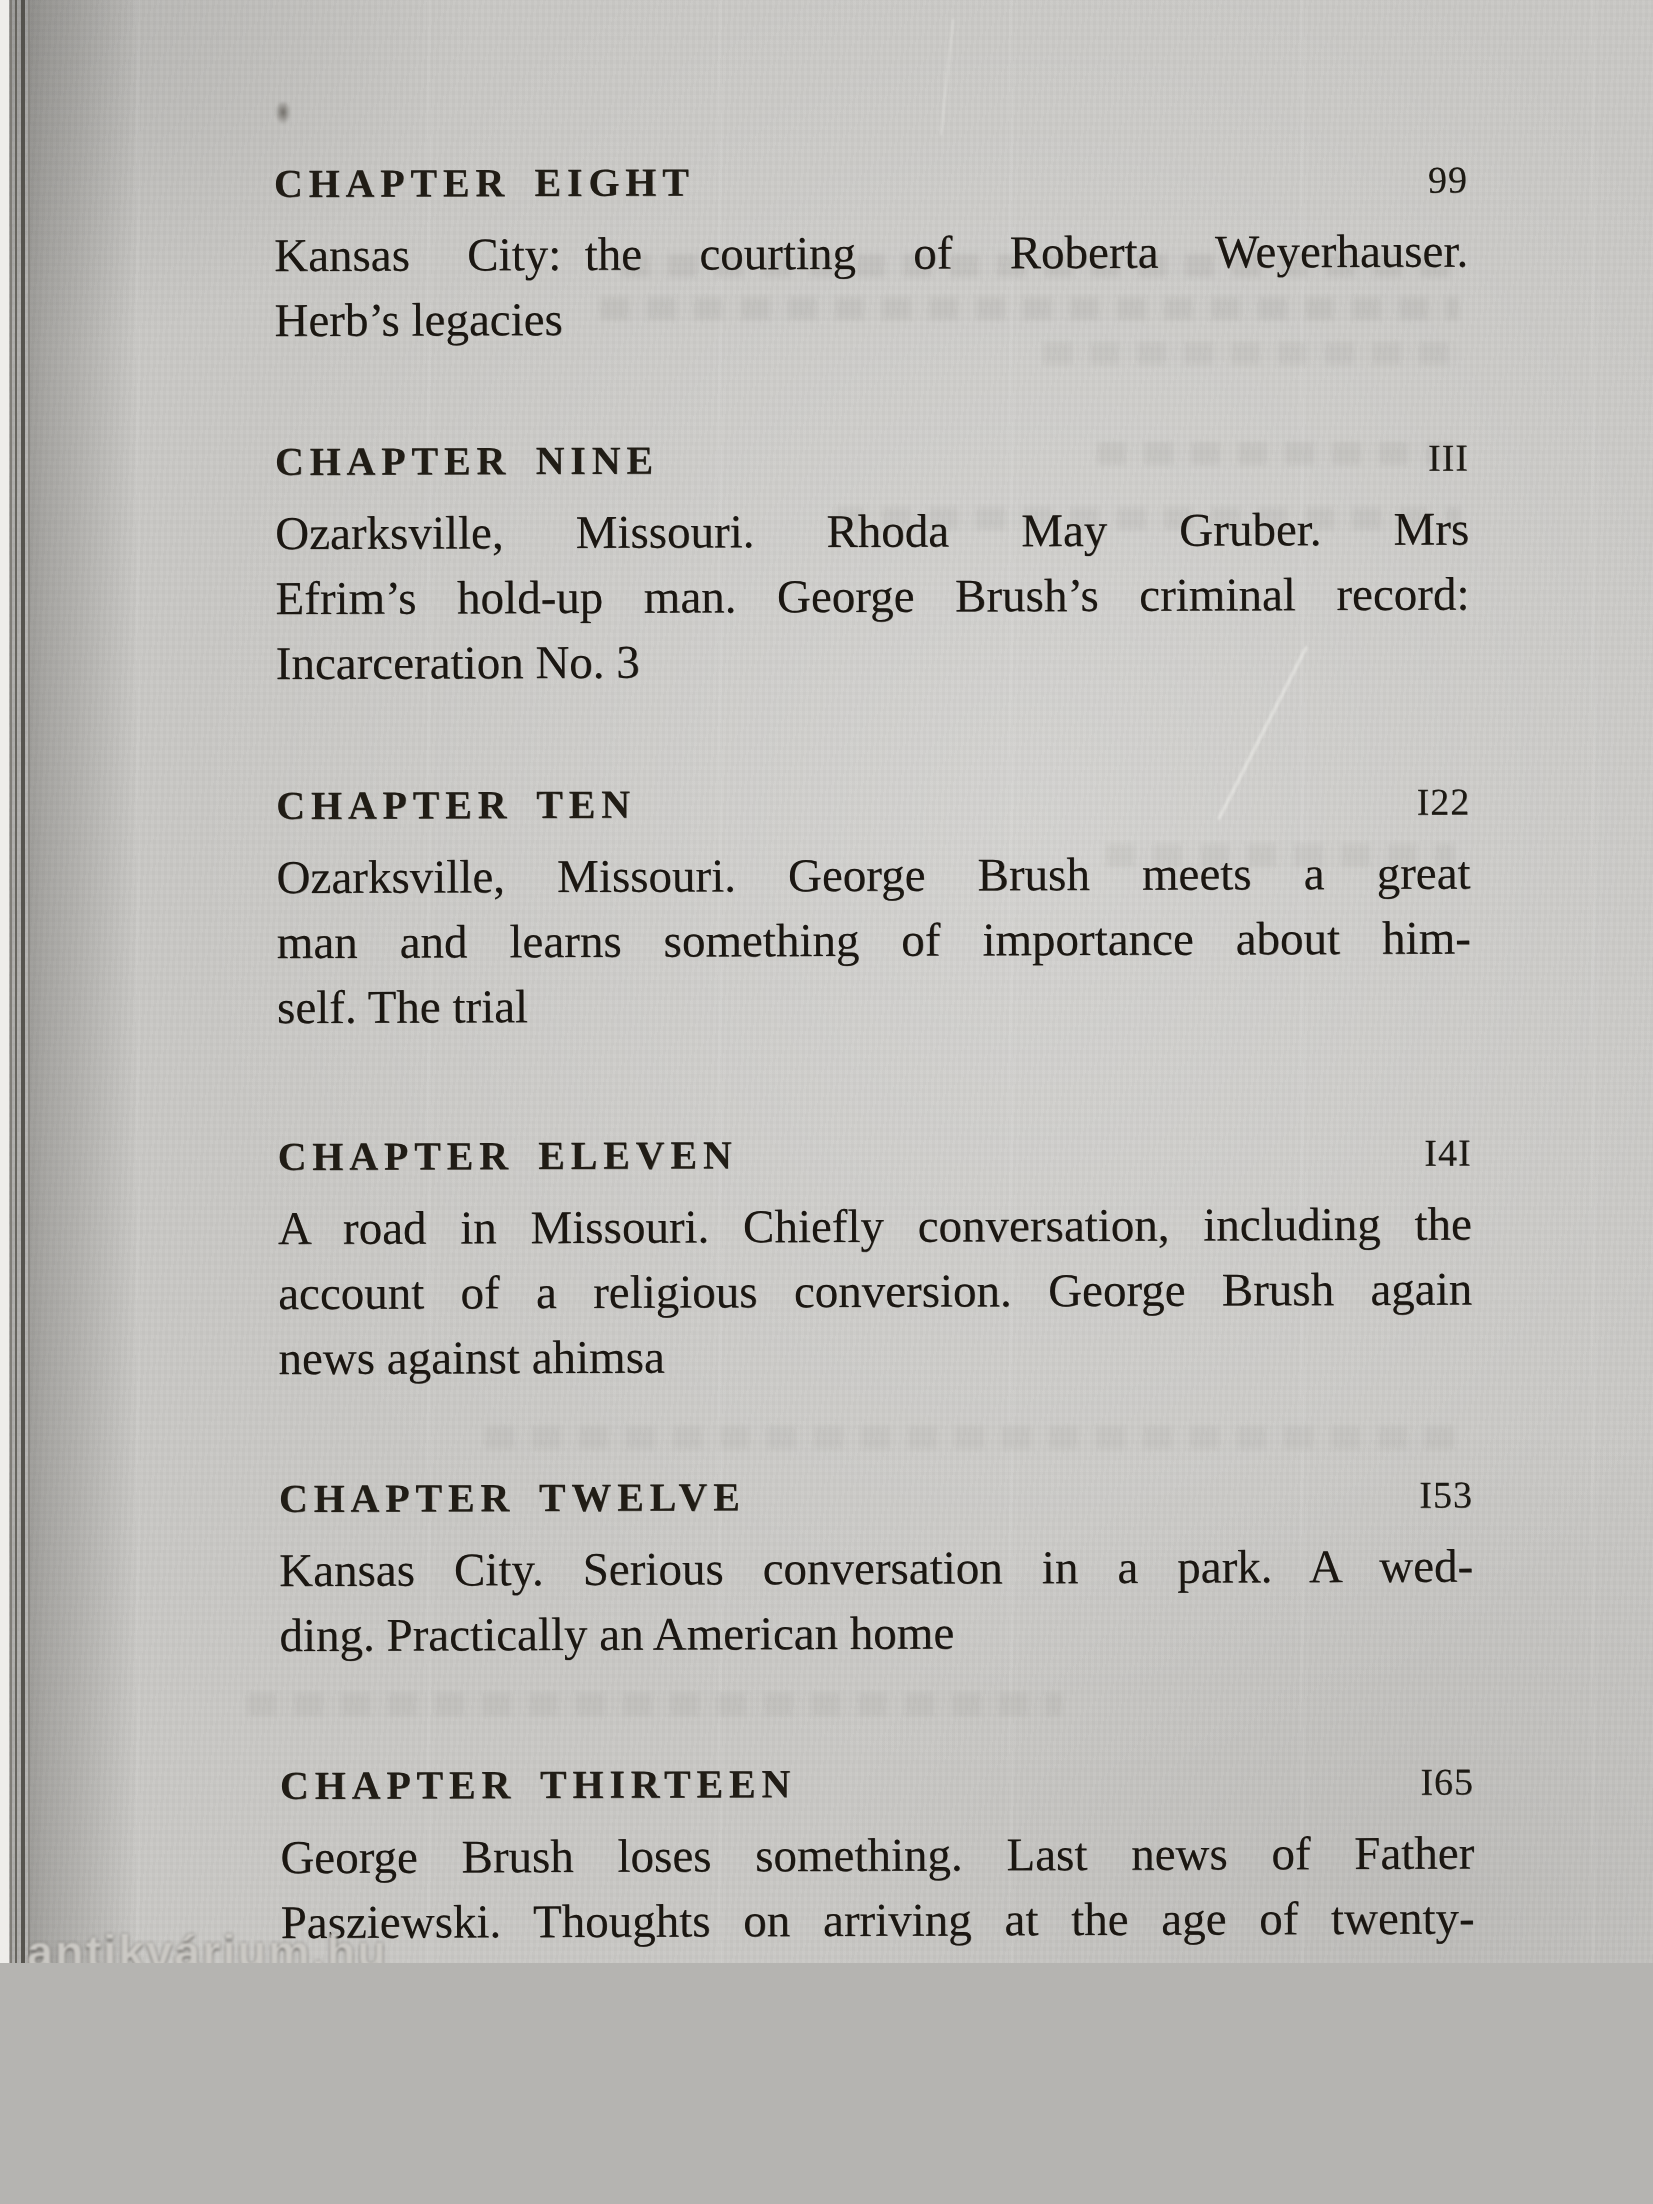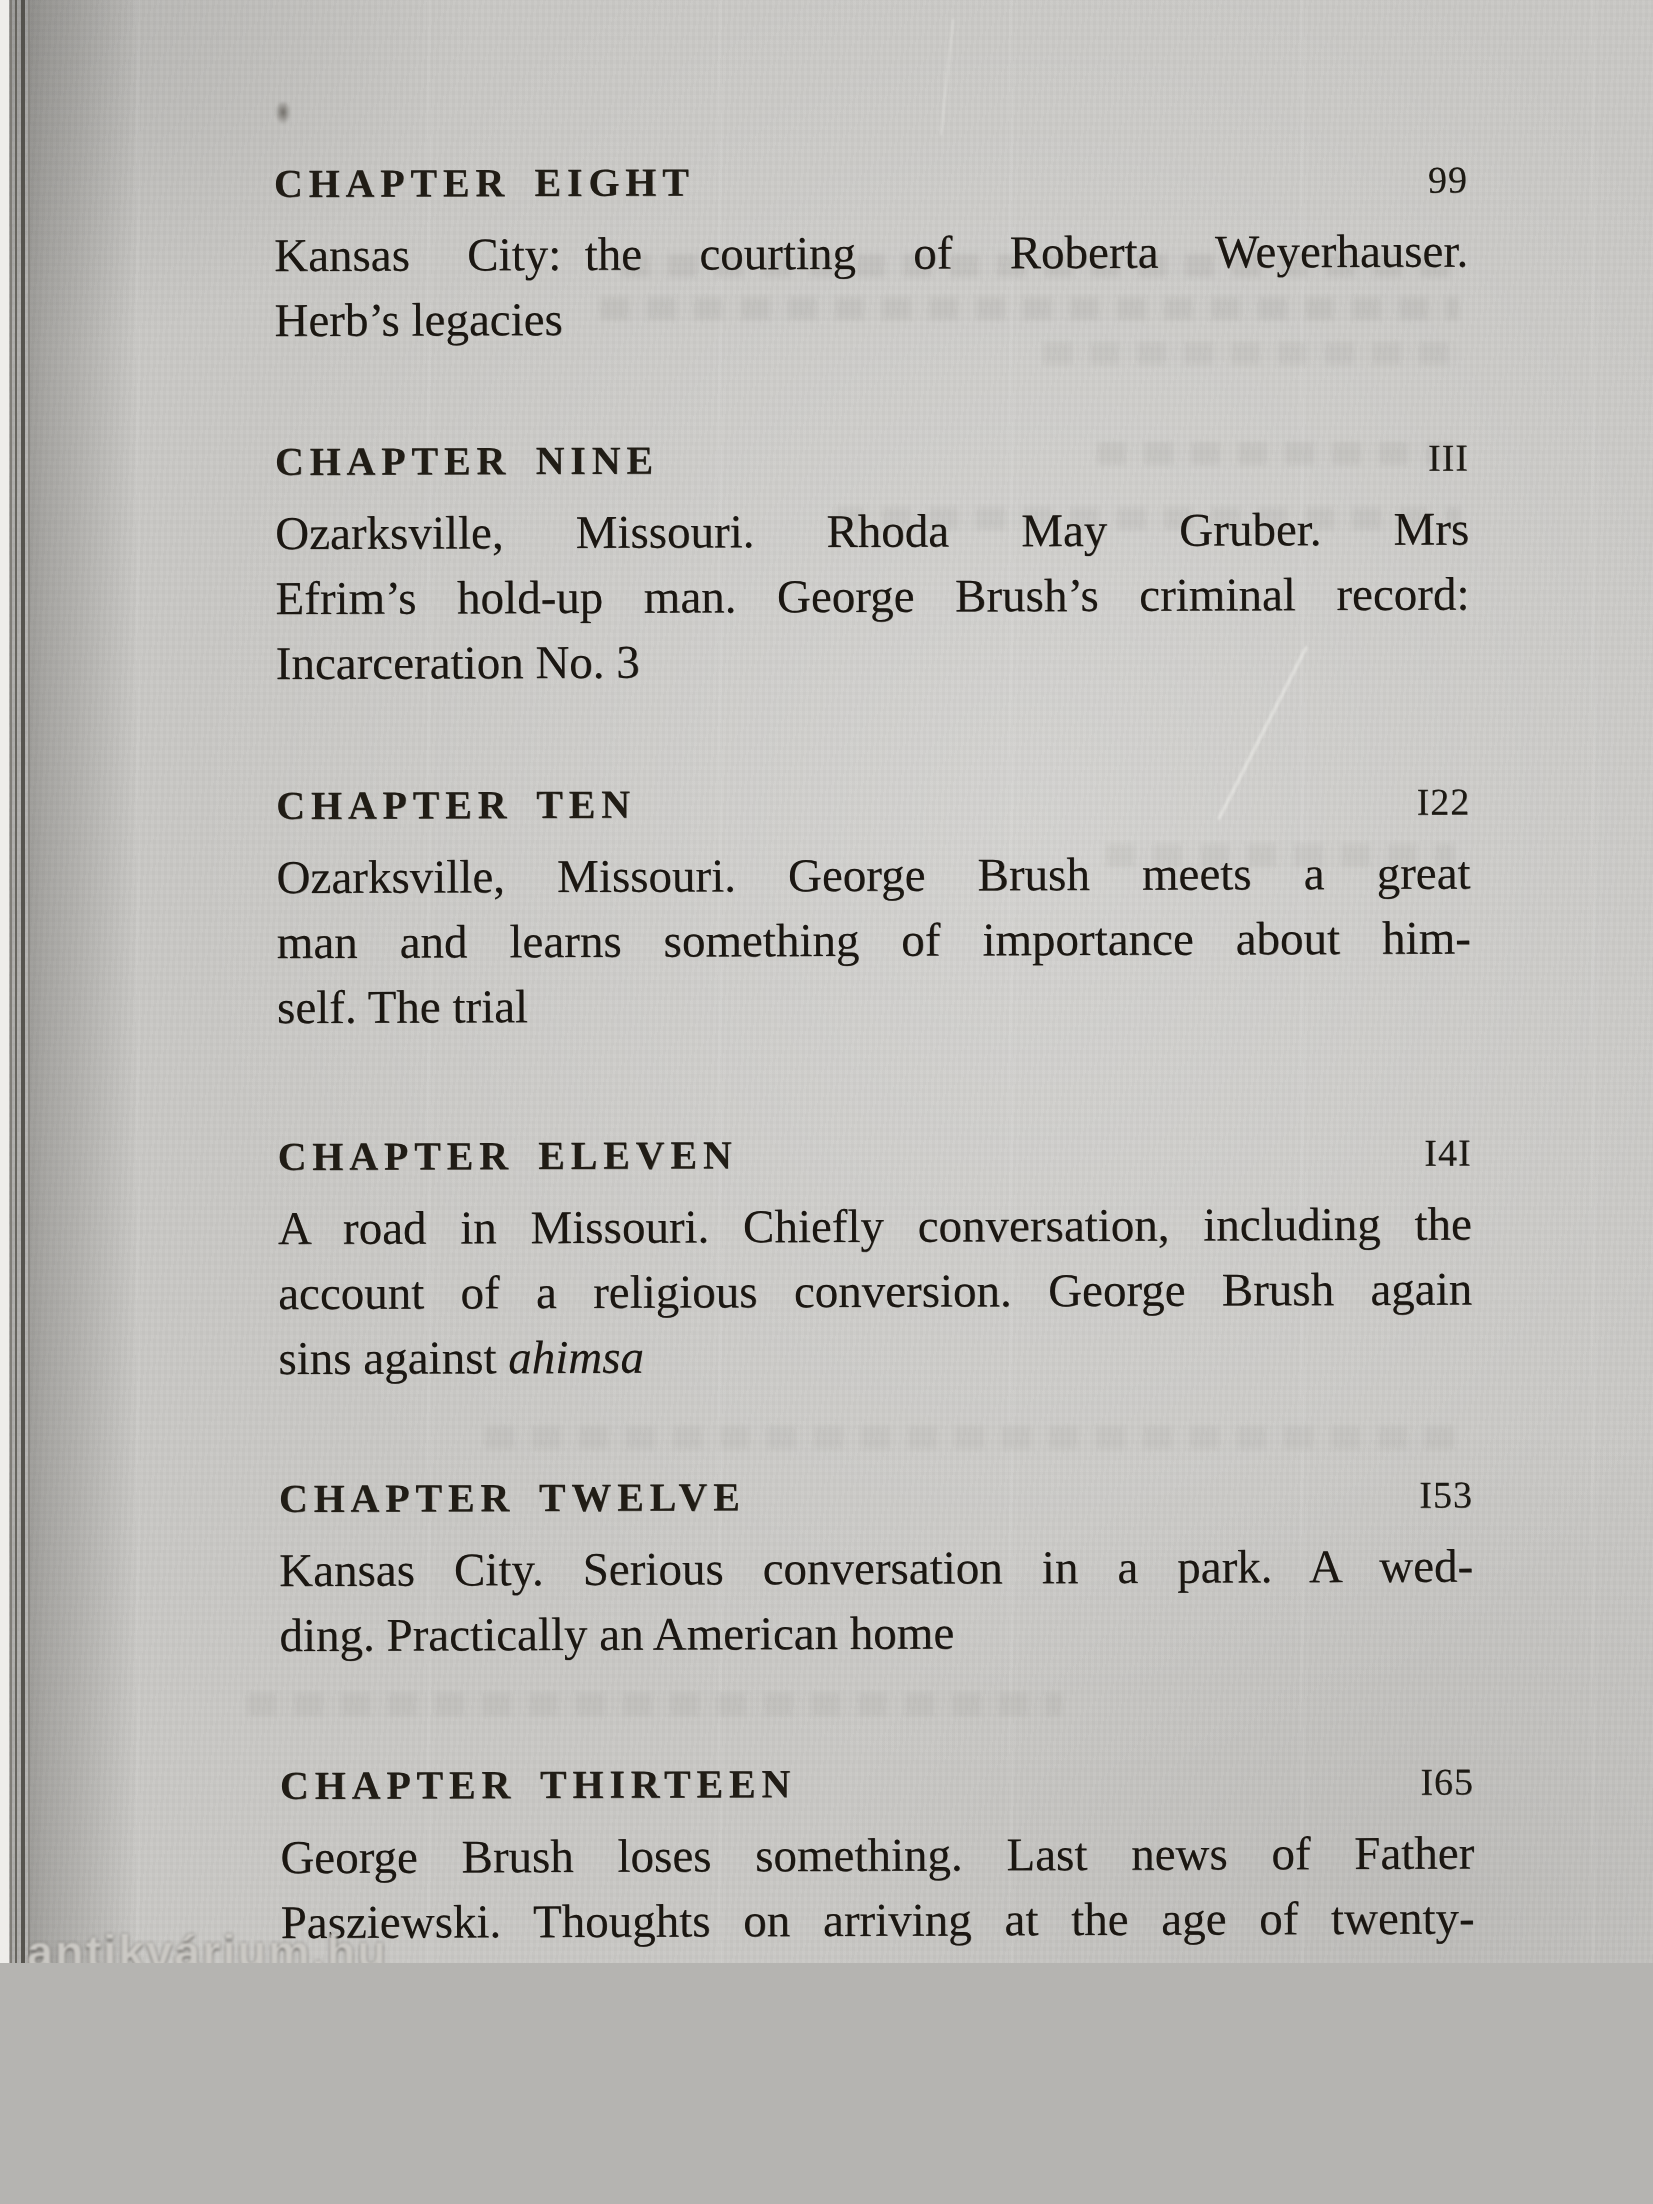--- a/index.html
+++ b/index.html
@@ -85,21 +85,21 @@
   }
   .desc {
     margin-top: 19.4px;
     font-size: 47px; line-height: 65px;
     color: #1b1712;
     text-shadow: 0.3px 0.3px 0.5px rgba(28,24,18,0.5);
   }
   .dline { width: 100%; }
   .jline { text-align: justify; text-align-last: justify; }
   .lline { text-align: left; }
-  .it { font-style: italic; }
+  .it { }
 
   
   .ghost {
     position: absolute; height: 23px; border-radius: 2.9px;
     filter: blur(2.9px);
     background: repeating-linear-gradient(90deg,
       rgba(74,70,64,0.14) 0 29px, rgba(74,70,64,0.02) 29px 47px);
     pointer-events: none;
   }
   .g1  { left: 621px;  top: 254px;  width: 835px;  opacity: .55; }
@@ -206,21 +206,21 @@
 
     <section class="entry e3">
       <div class="entry-head">
         <span class="chapter">CHAPTER ELEVEN</span>
         <span class="pagenum">I4I</span>
       </div>
       <div class="desc">
         <div class="dline jline">A road in Missouri. Chiefly conversation, including the</div>
         <div class="dline jline">account of a religious conversion. George Brush again</div>
         <div class="dline lline">
-          <span>sins against </span><span class="it">ahimsa</span>
+          <span>news against </span><span class="it">ahimsa</span>
         </div>
       </div>
     </section>
 
     <section class="entry e4">
       <div class="entry-head">
         <span class="chapter">CHAPTER TWELVE</span>
         <span class="pagenum">I53</span>
       </div>
       <div class="desc">

